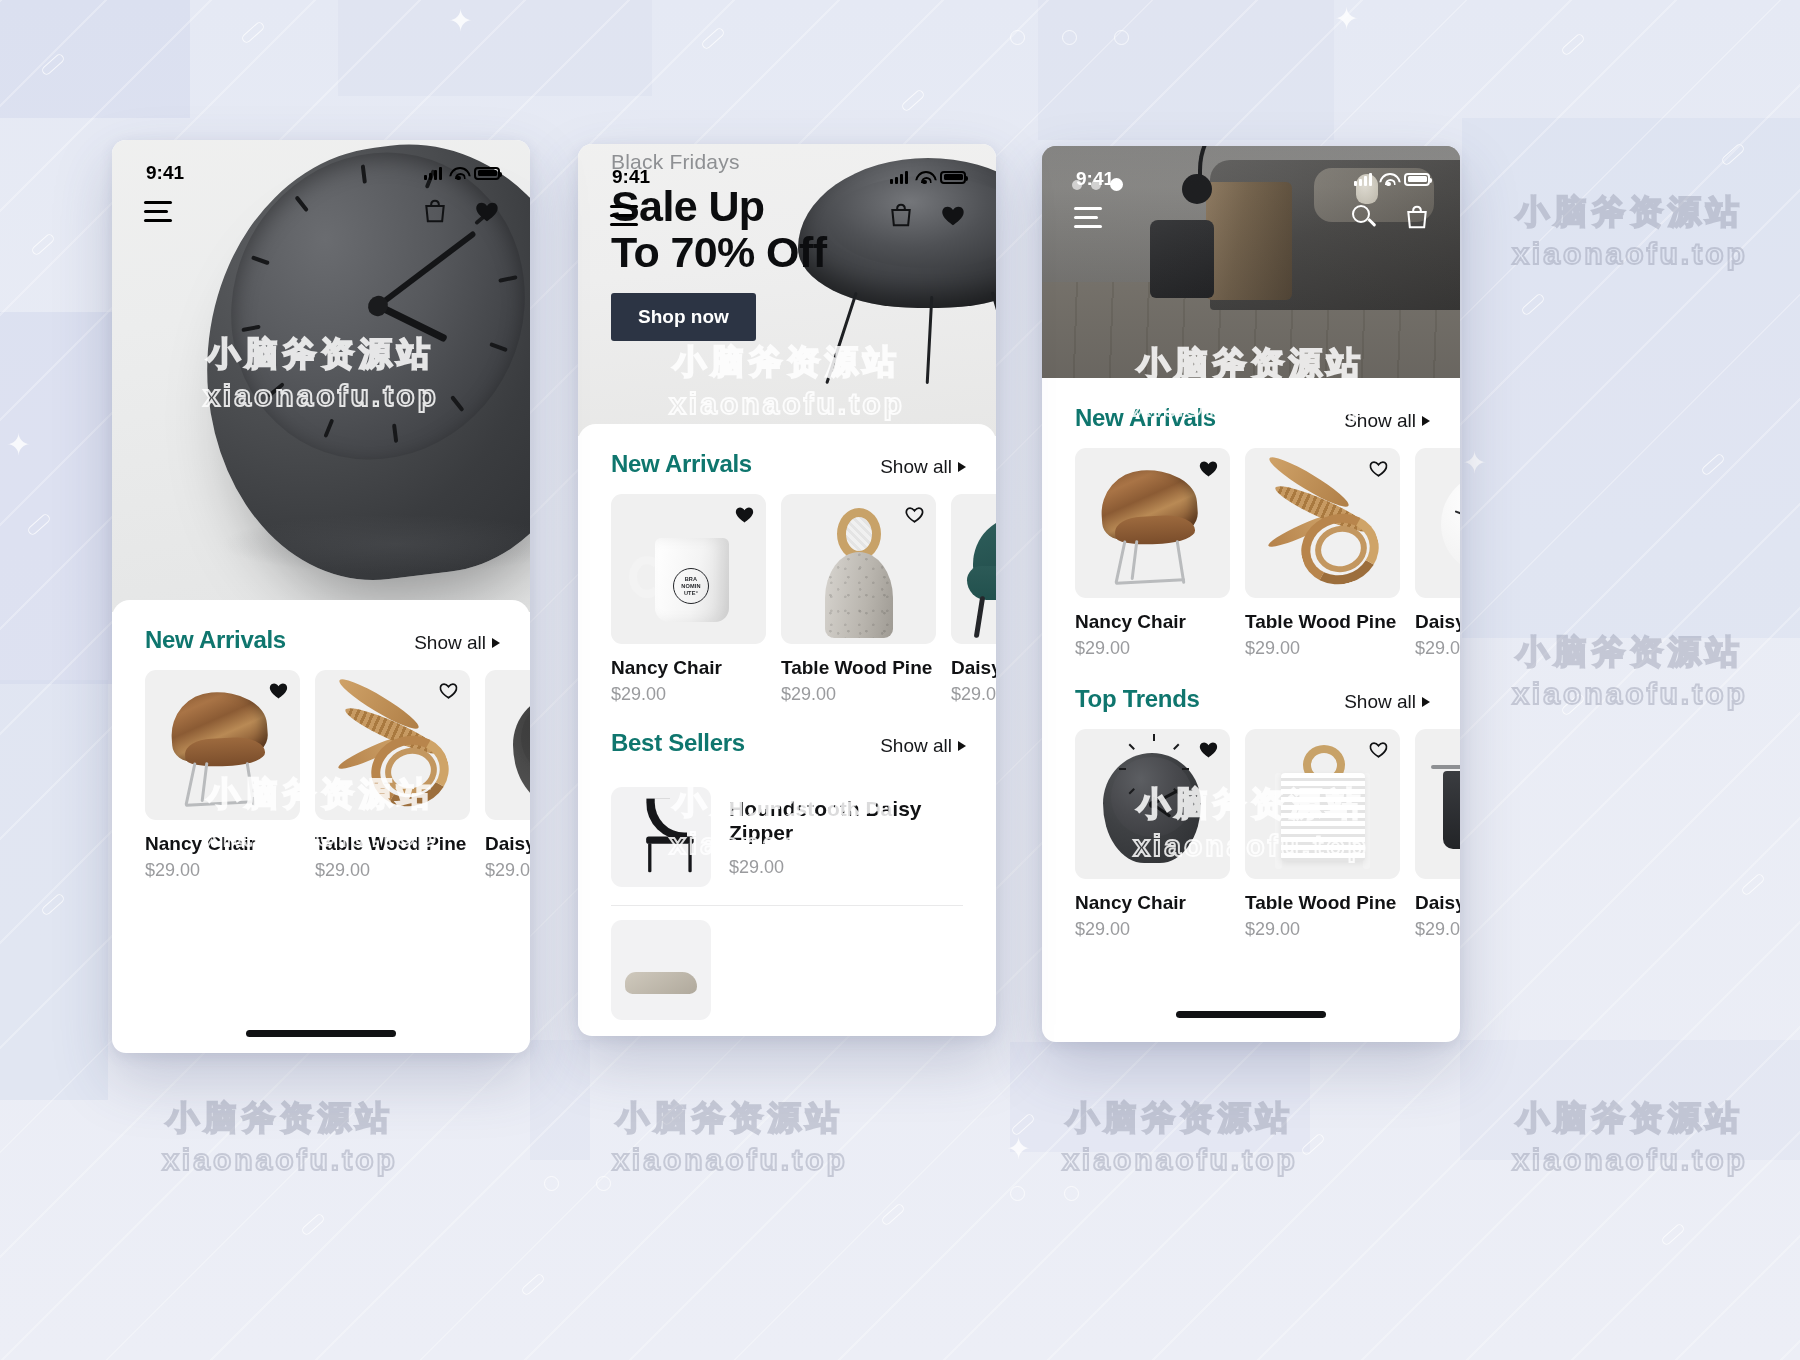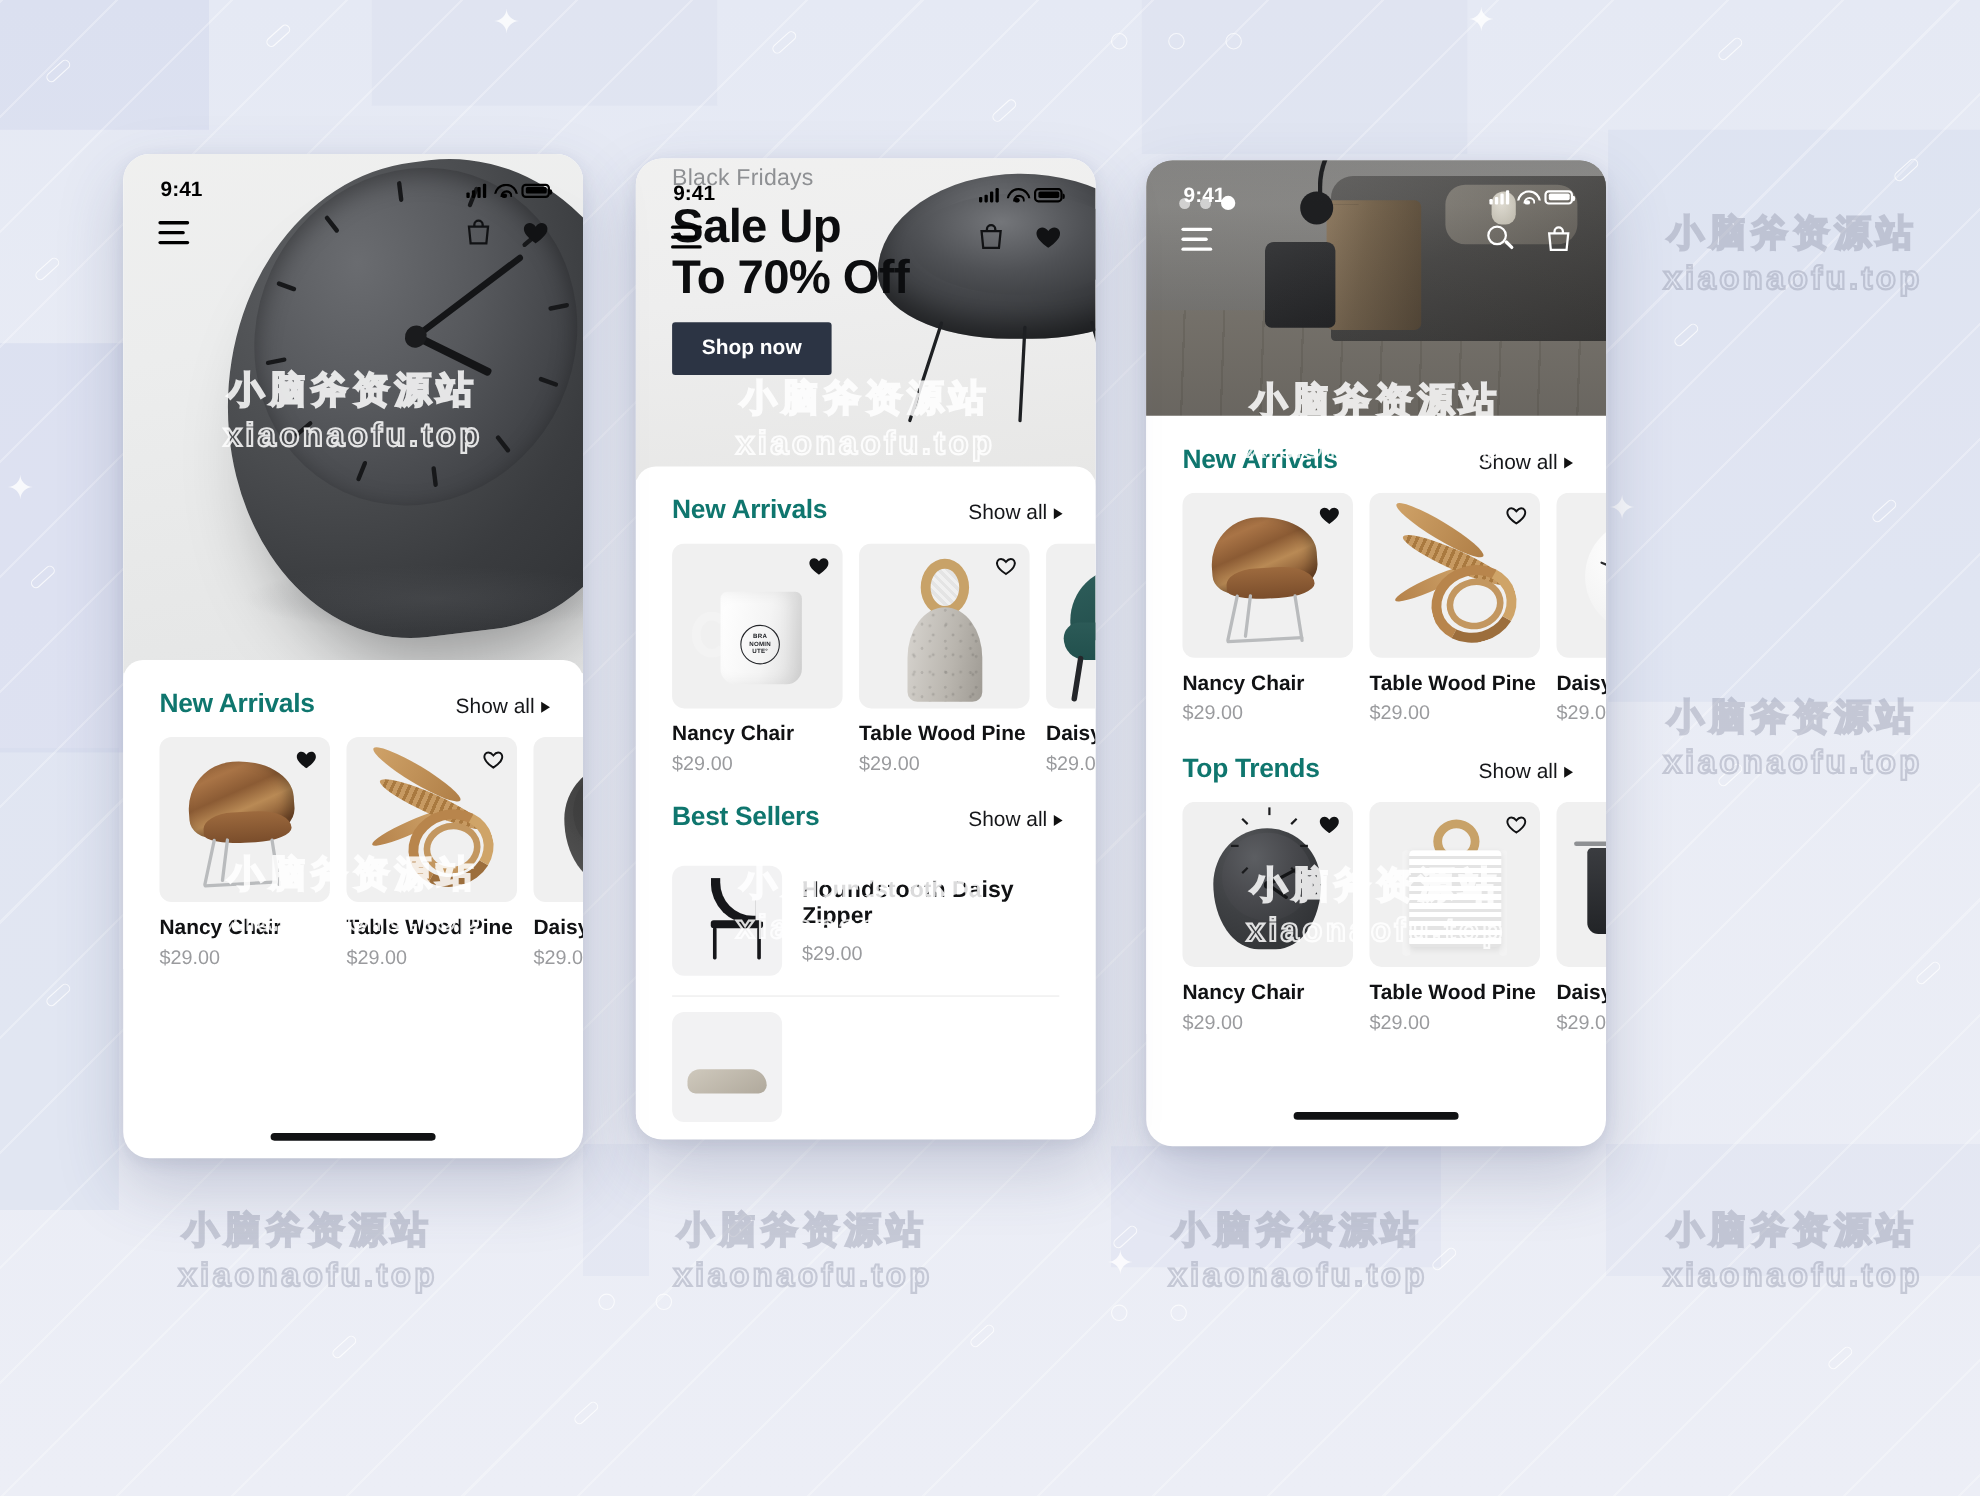--- a/index.html
+++ b/index.html
@@ -67,21 +67,21 @@
   }
   .wm .cn { font-size: 33px; display:block; letter-spacing: 5px;}
   .wm .en { font-size: 30px; display:block; margin-top: 2px; letter-spacing: 3px;}
   .wm.dark { -webkit-text-stroke: 2px rgba(150,155,175,.45); }
 
   
   .phone {
     position: absolute;
     overflow: hidden;
     background: #fff;
-    border-radius: 24px;
+    border-radius: 14px;
     box-shadow: 0 26px 60px rgba(60,70,110,.22), 0 4px 14px rgba(60,70,110,.10);
   }
   #phone-1 { left: 112px; top: 140px; width: 418px; height: 913px; z-index: 3;}
   #phone-2 { left: 578px; top: 144px; width: 418px; height: 892px; z-index: 2;}
   #phone-3 { left: 1042px; top: 146px; width: 418px; height: 896px; z-index: 1;}
 
   
   .statusbar {
     height: 52px;
     display: flex; align-items: center; justify-content: space-between;

